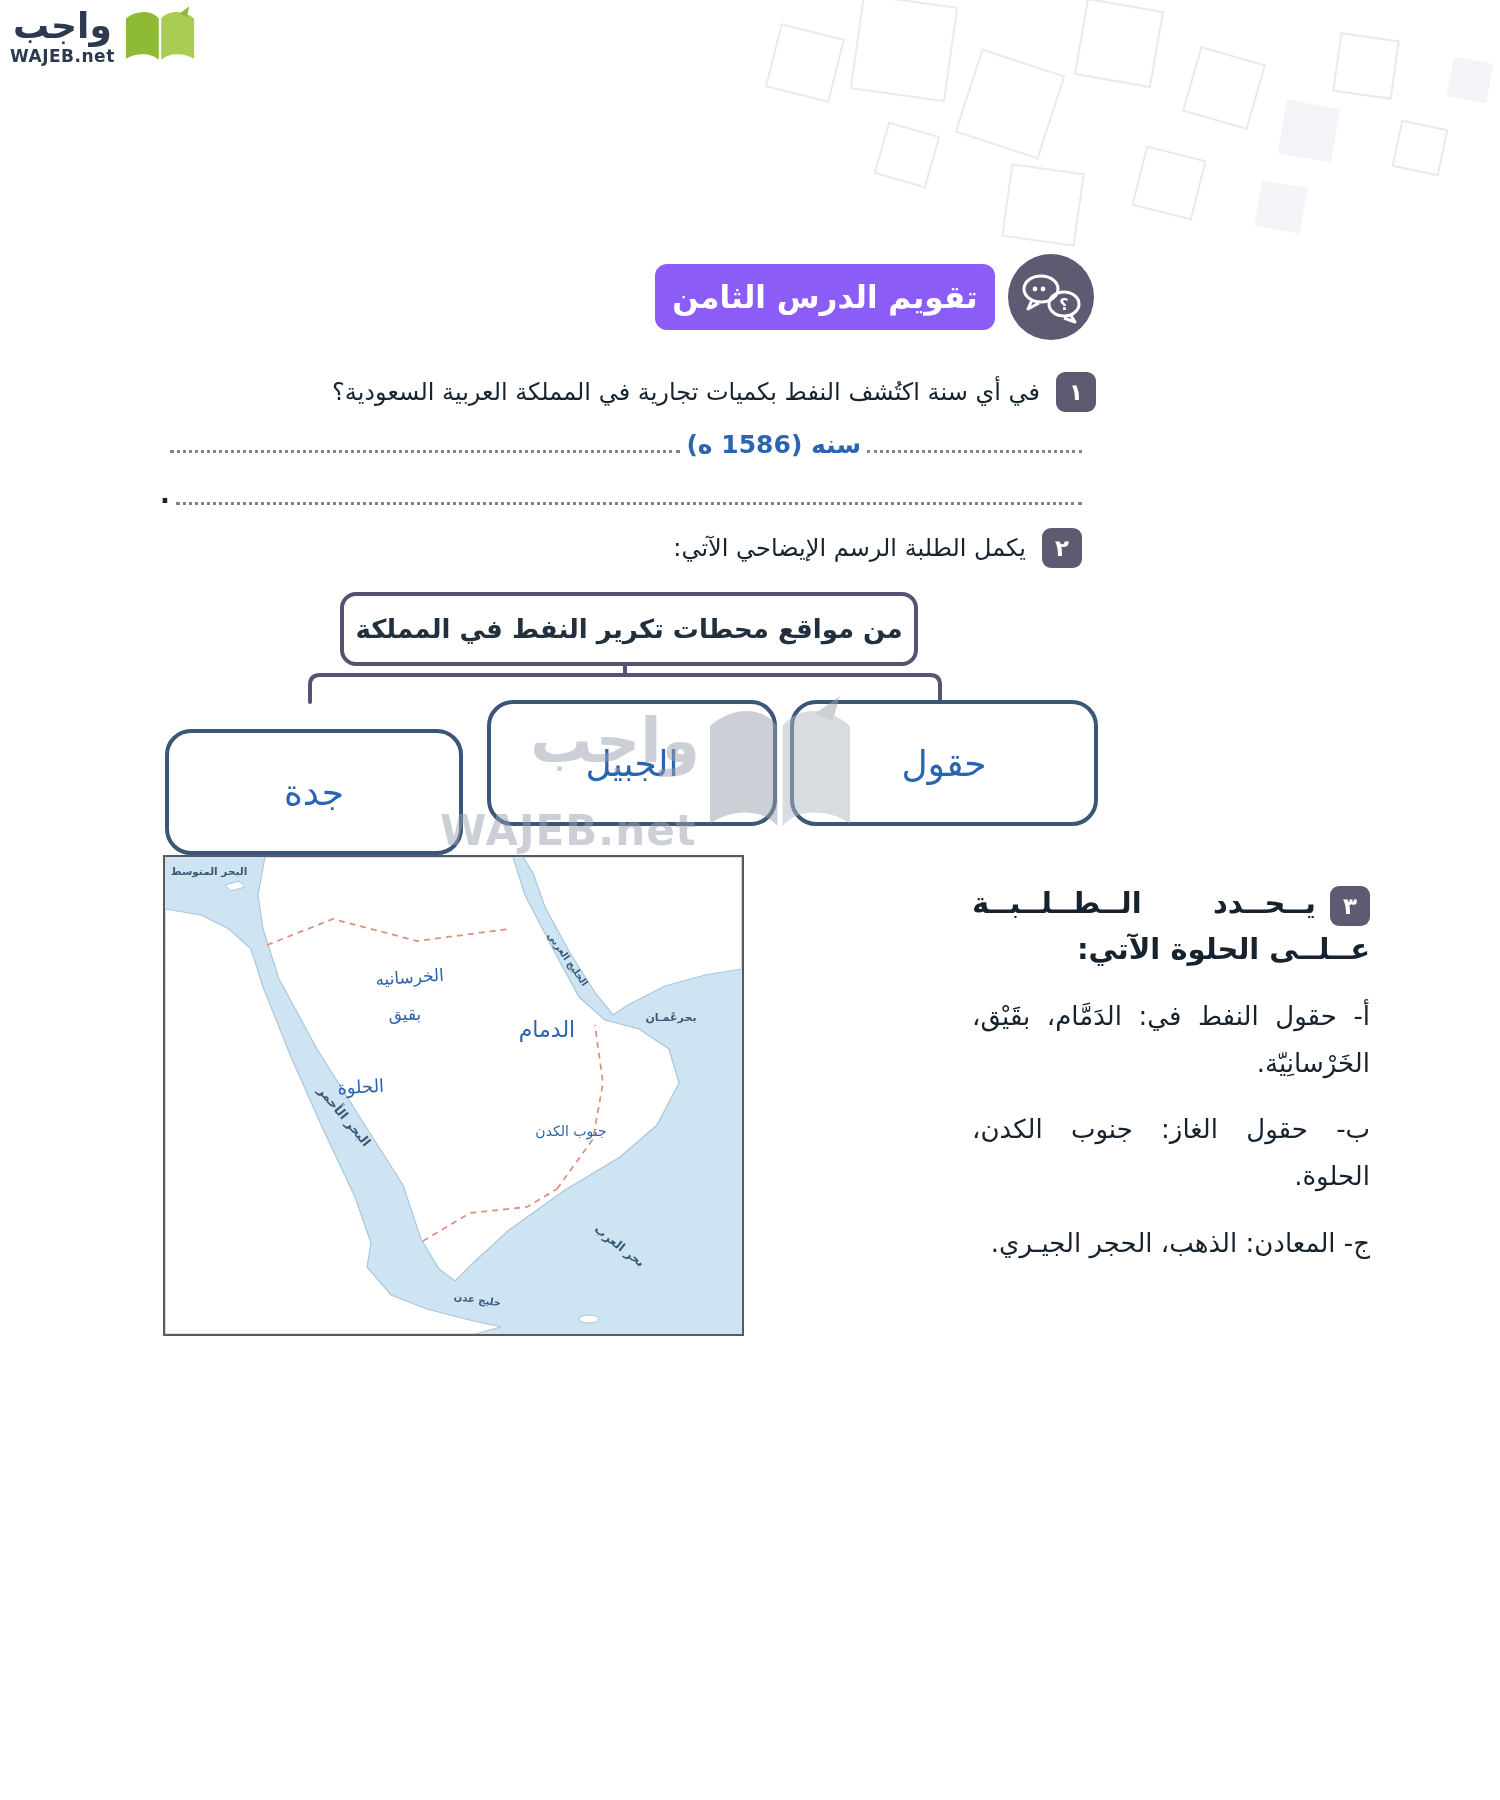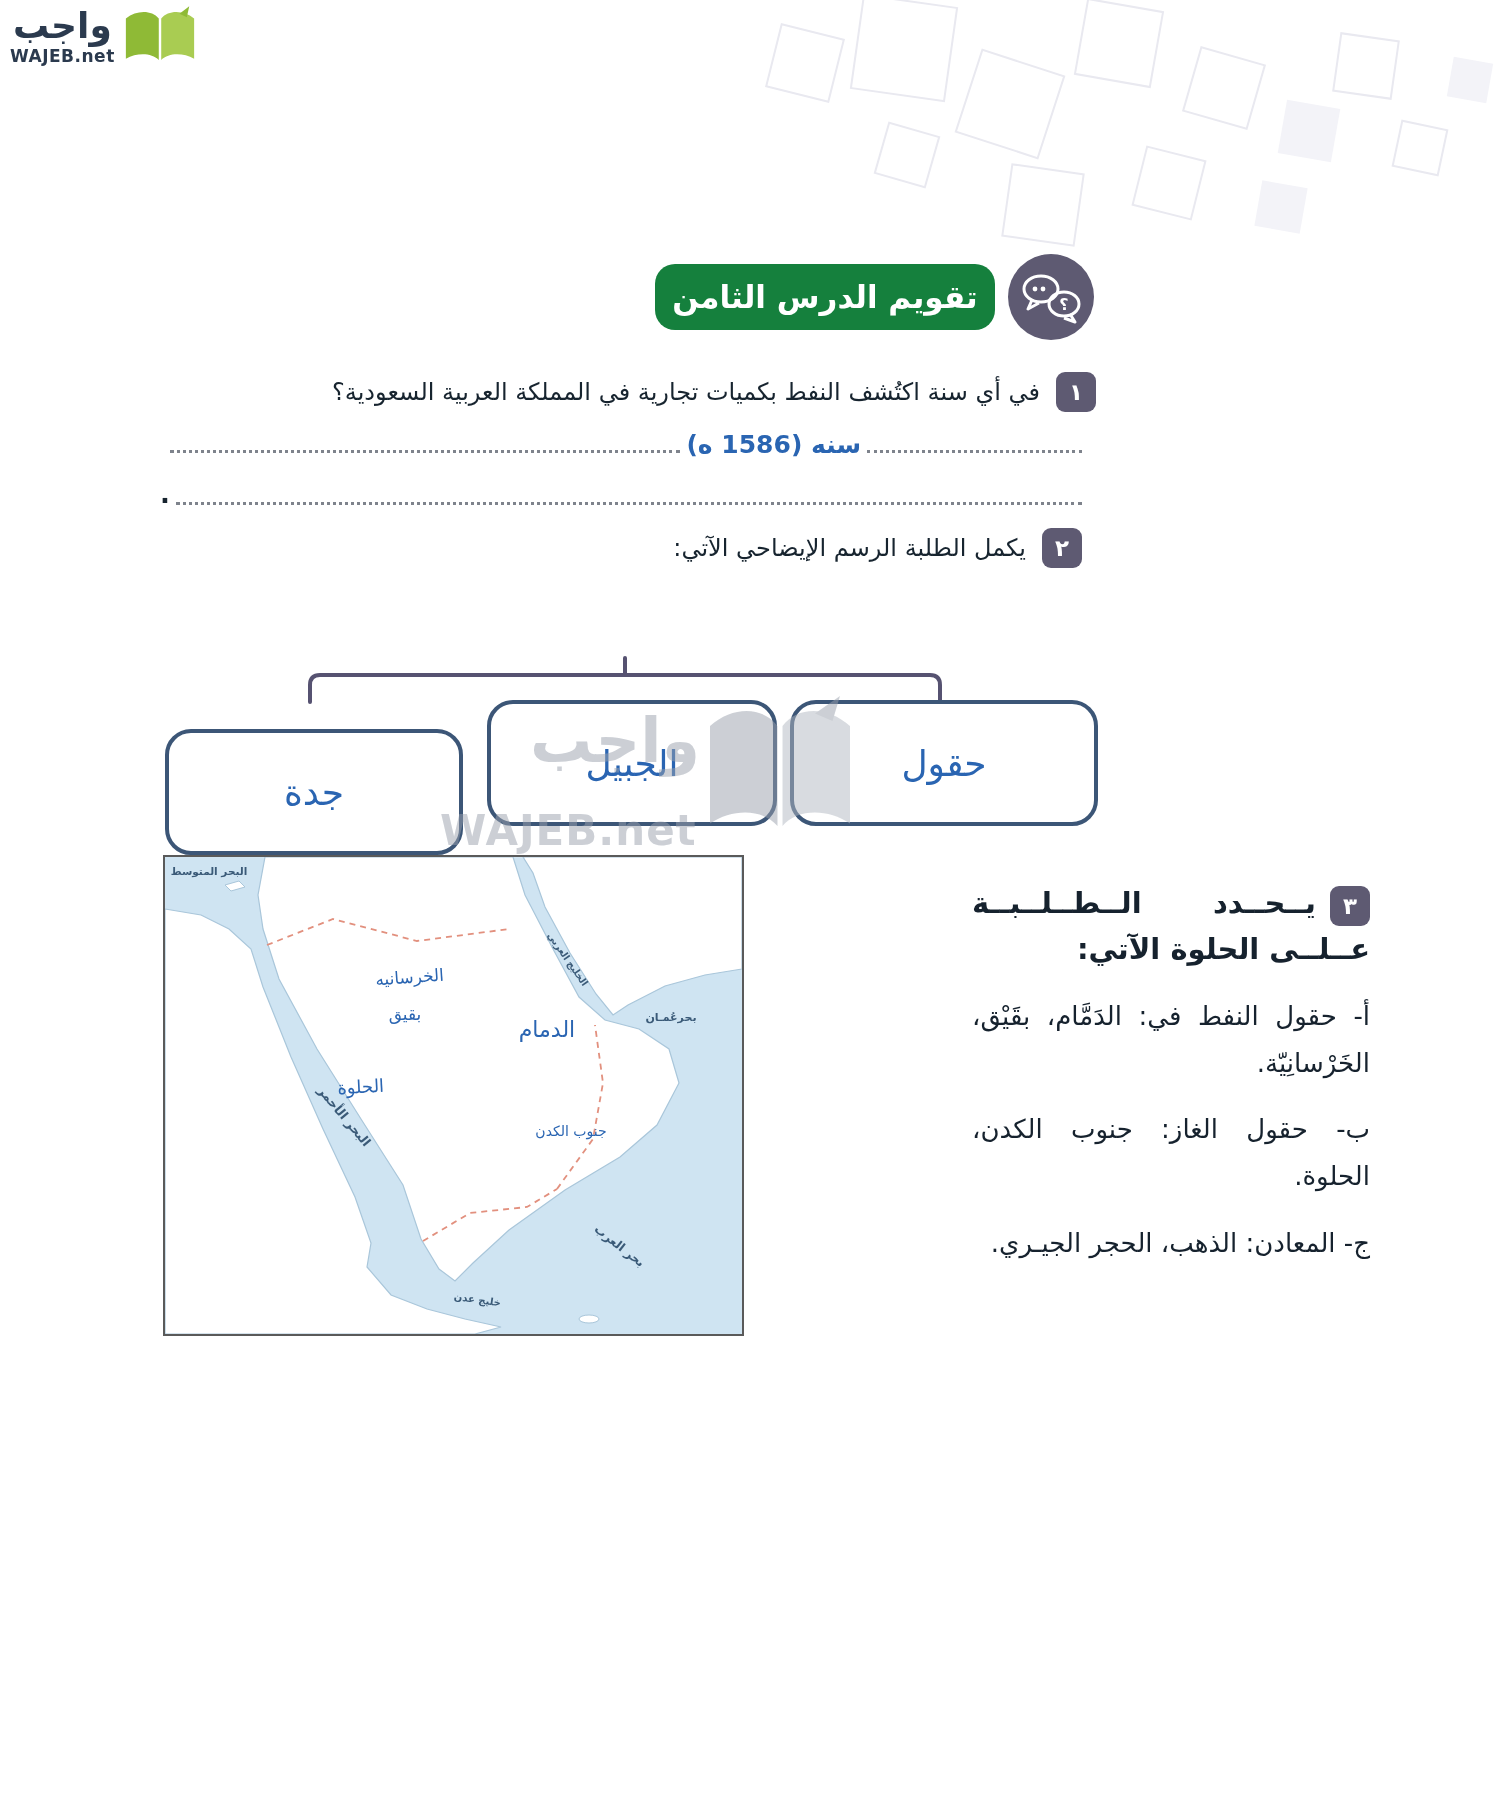--- a/index.html
+++ b/index.html
@@ -9,21 +9,21 @@
   .sq{position:absolute;border:2px solid #e9e9f0;background:transparent;z-index:0;}
   .sq.f{background:#f3f3f8;border:none;}
 
   
   .brand{position:absolute;left:10px;top:6px;display:flex;flex-direction:row;align-items:flex-start;gap:6px;z-index:3;}
   .brand-text{display:flex;flex-direction:column;align-items:center;}
   .brand-name{font-size:36px;font-weight:bold;color:#2b3a4e;line-height:1.1;}
   .brand-site{font-size:17px;font-weight:bold;color:#2b3a4e;letter-spacing:.5px;}
 
   
-  .banner{position:absolute;left:655px;top:264px;width:340px;height:66px;background:#15803d;border-radius:20px;display:flex;align-items:center;justify-content:center;z-index:3;}
+  .banner{position:absolute;left:655px;top:264px;width:340px;height:66px;background:#8b5cf6;border-radius:12px;display:flex;align-items:center;justify-content:center;z-index:3;}
   .banner span{color:#fff;font-size:31px;font-weight:bold;}
   .banner-icon{position:absolute;left:1008px;top:254px;width:86px;height:86px;z-index:3;}
 
   .badge{width:40px;height:40px;background:#5e5a72;border-radius:9px;color:#fff;font-size:23px;font-weight:bold;display:flex;align-items:center;justify-content:center;flex:0 0 auto;}
   .qrow{position:absolute;display:flex;direction:rtl;align-items:center;gap:16px;z-index:3;}
   .qtext{font-weight:normal;font-size:24px;color:#17242f;white-space:nowrap;}
 
   .dotline{position:absolute;display:flex;direction:rtl;align-items:flex-end;z-index:3;}
   .dots{border-bottom:3px dotted #7e838c;height:30px;}
   .ans{color:#2a65b2;font-weight:bold;font-size:25px;margin:0 6px -6px 6px;white-space:nowrap;}
@@ -147,20 +147,23 @@
 
   <div class="qrow" style="right:418px;top:528px;">
     <span class="badge">٢</span>
     <span class="qtext">يكمل الطلبة الرسم الإيضاحي الآتي:</span>
   </div>
 
   <svg class="connector" width="820" height="50" viewBox="0 0 820 50">
     <path d="M485 3 V20 M170 47 V30 Q170 20 180 20 H790 Q800 20 800 30 V47" fill="none" stroke="#565271" stroke-width="4" stroke-linecap="round"></path>
   </svg>
 
+  <div class="fbox root">
+    <span>من مواقع محطات تكرير النفط في المملكة</span>
+  </div>
   <div class="fbox child child-right">
     <span>حقول</span>
   </div>
   <div class="fbox child child-mid">
     <span>الجبيل</span>
   </div>
   <div class="fbox child child-left">
     <span>جدة</span>
   </div>
 

